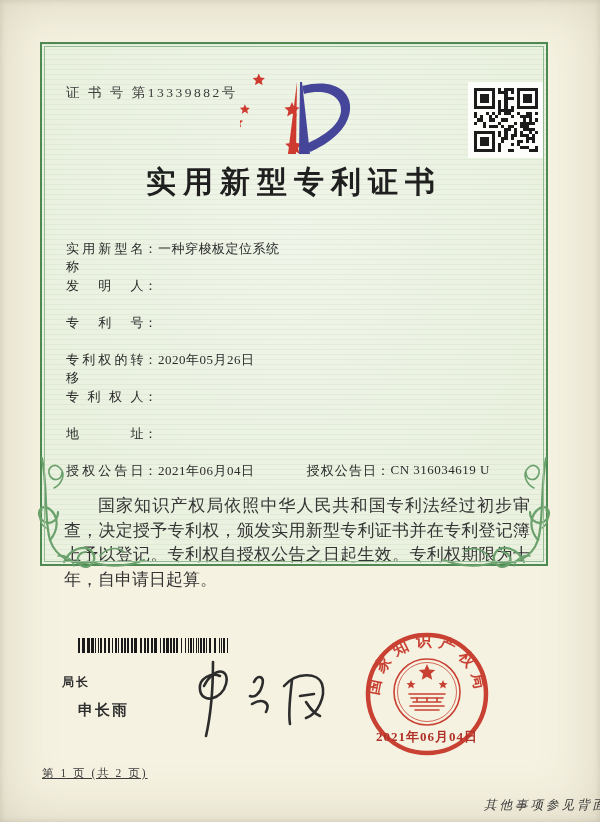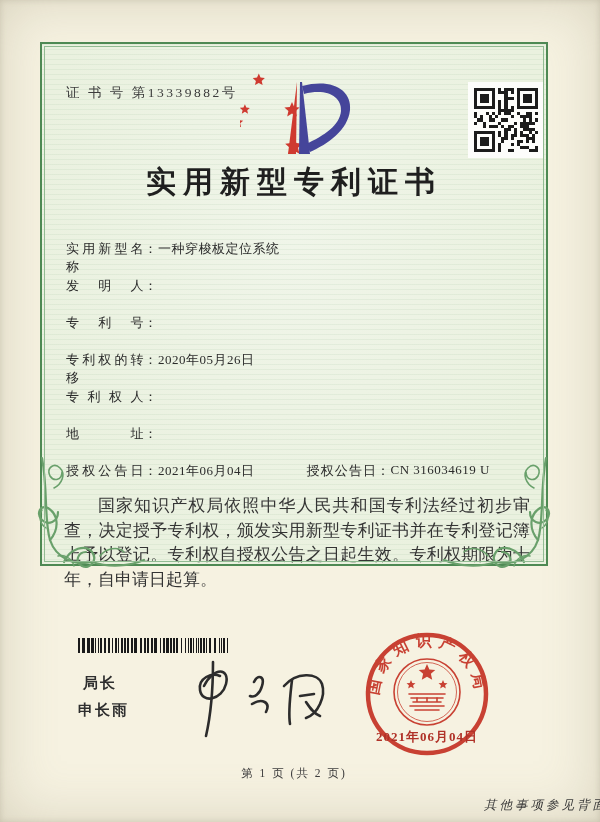--- a/index.html
+++ b/index.html
@@ -32,33 +32,33 @@
   .grant .col2 { display:flex; margin-left:52px; }
   .grant .col2 .flabel { width:70px; }
 
   .paras { position:absolute; left:22px; top:450px; width:466px; font-size:17px;
            line-height:24.5px; color:#343434; text-align:justify; }
   .paras p { text-indent:2em; font-family:"Liberation Serif","DejaVu Serif",serif; }
 
   .barcode { position:absolute; left:36px; top:594px; width:152px; height:15px; }
   .barcode svg { width:100%; height:100%; }
 
-  .signer-title { position:absolute; left:41px; top:630px; font-family:"Liberation Sans","DejaVu Sans",sans-serif;
-                  font-size:15px; font-weight:600; color:#2f2f2f; letter-spacing:2px; }
+  .signer-title { position:absolute; left:20px; top:630px; font-family:"Liberation Sans","DejaVu Sans",sans-serif;
+                  font-size:12px; font-weight:600; color:#2f2f2f; letter-spacing:2px; }
   .signer-name  { position:absolute; left:36px; top:657px; font-family:"Liberation Sans","DejaVu Sans",sans-serif;
                   font-size:15px; font-weight:600; color:#2f2f2f; letter-spacing:2px; }
   .signature { position:absolute; left:126px; top:608px; width:170px; height:100px; }
 
   .seal { position:absolute; left:321px; top:586px; width:128px; height:128px; }
   .seal svg { width:100%; height:100%; }
   .seal-date { position:absolute; left:318px; top:684px; width:134px; text-align:center;
                font-size:13px; font-weight:700; color:#b03228; letter-spacing:1px; }
 
-  .page-num { position:absolute; left:0; top:722px; width:100%; text-align:center;
-              font-size:11.5px; color:#3c3c3c; letter-spacing:2px; }
+  .page-num { position:absolute; left:0; top:722px; width:100%; text-align:left;
+              font-size:11.5px; color:#3c3c3c; letter-spacing:2px;text-decoration:underline; }
 
   .back-note { position:absolute; left:8px; top:797px; width:100%; text-align:right;
                font-size:12.5px; font-style:italic; color:#3a3a3a; letter-spacing:3px; }
 
   .flourish { position:absolute; width:118px; height:130px; pointer-events:none; }
   .flourish.bl { left:-8px; bottom:-10px; }
   .flourish.br { right:-8px; bottom:-10px; transform:scaleX(-1); }
 </style>
 </head>
 <body>

